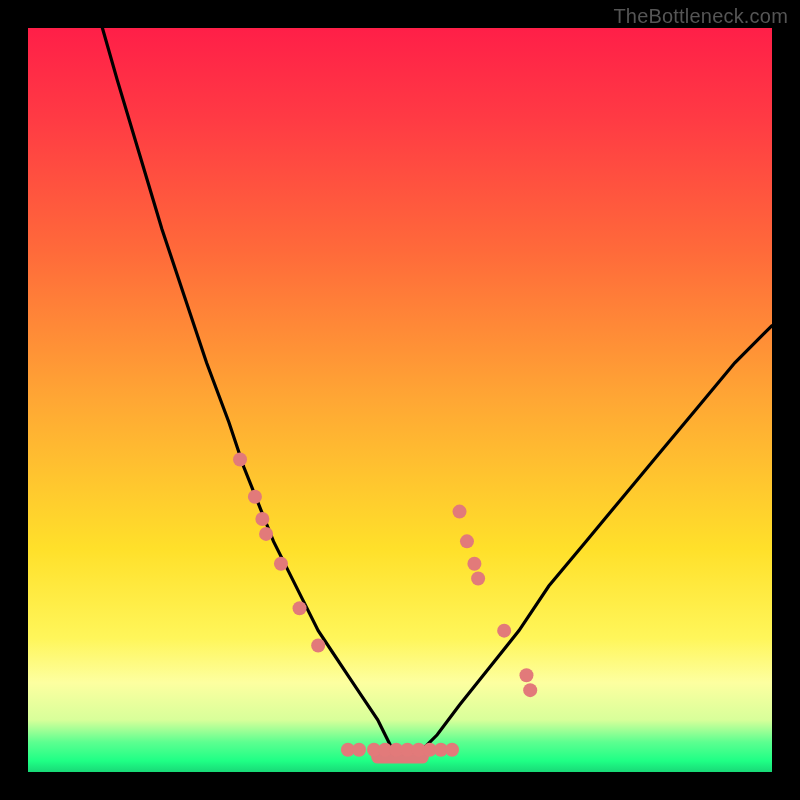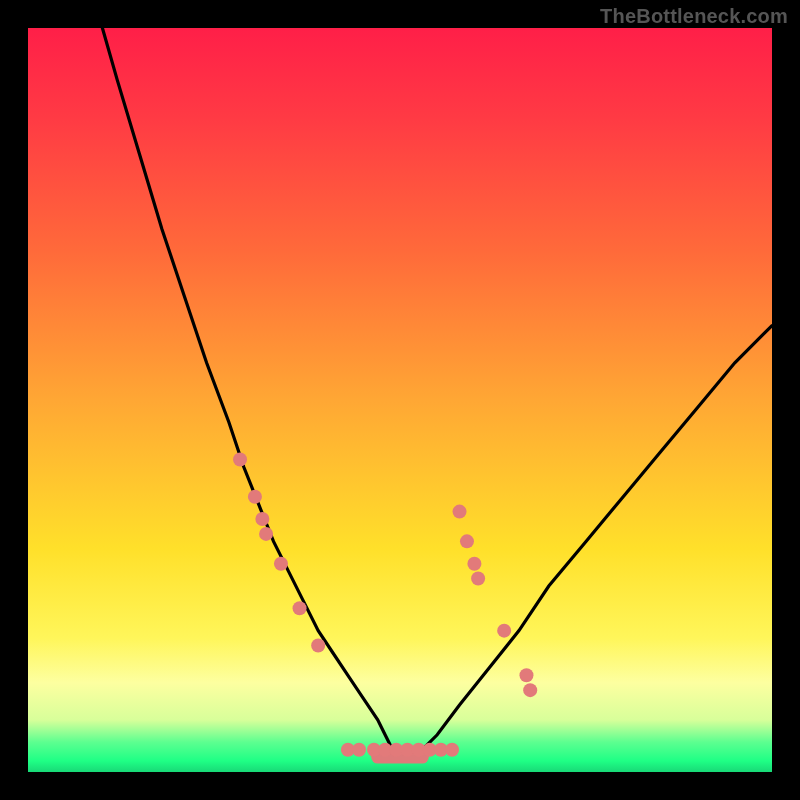--- a/index.html
+++ b/index.html
@@ -39,21 +39,21 @@
       #5cff90 96%,
       #1fff85 98.5%,
       #18d977 100%
     );
   }
   .watermark {
     position: absolute;
     top: 5px;
     right: 12px;
     font-size: 20px;
-    font-weight: 700;
+    font-weight: 400;
     color: #555;
     letter-spacing: 0.2px;
   }
   svg.curve {
     position: absolute;
     left: 0;
     top: 0;
     width: 744px;
     height: 744px;
     overflow: visible;

